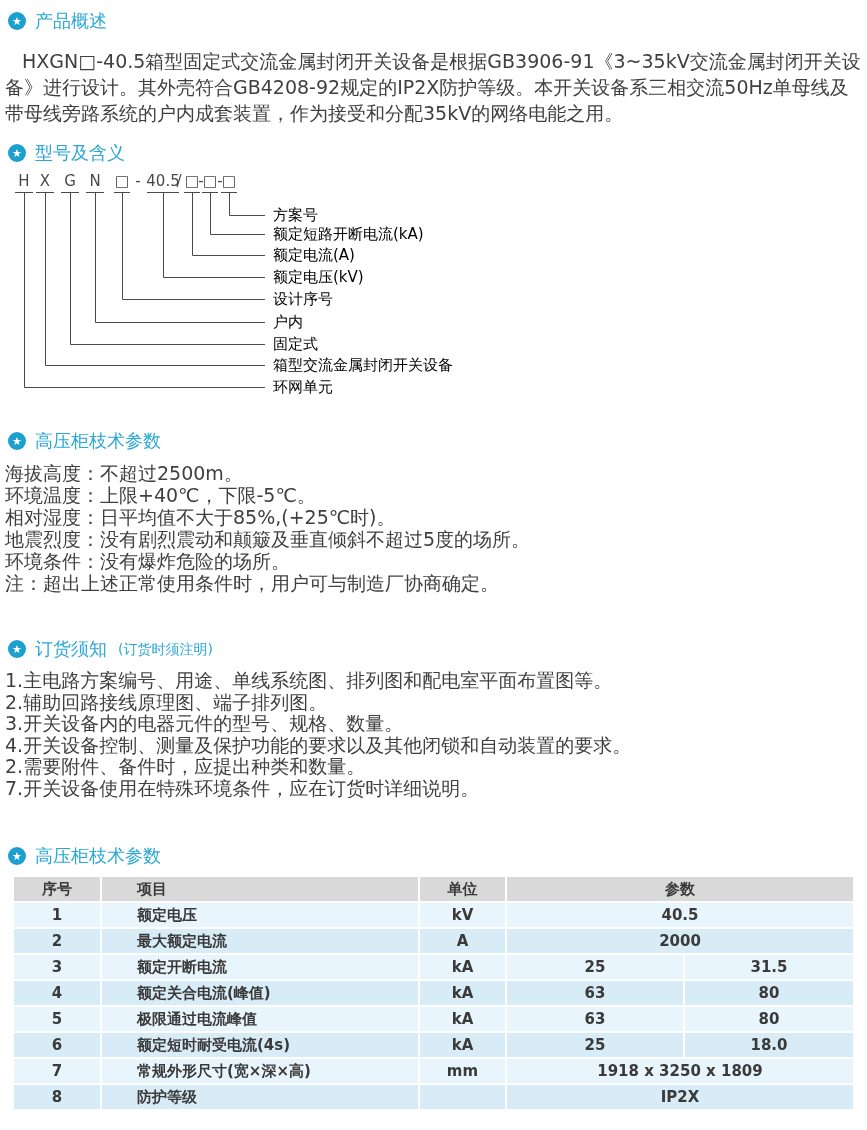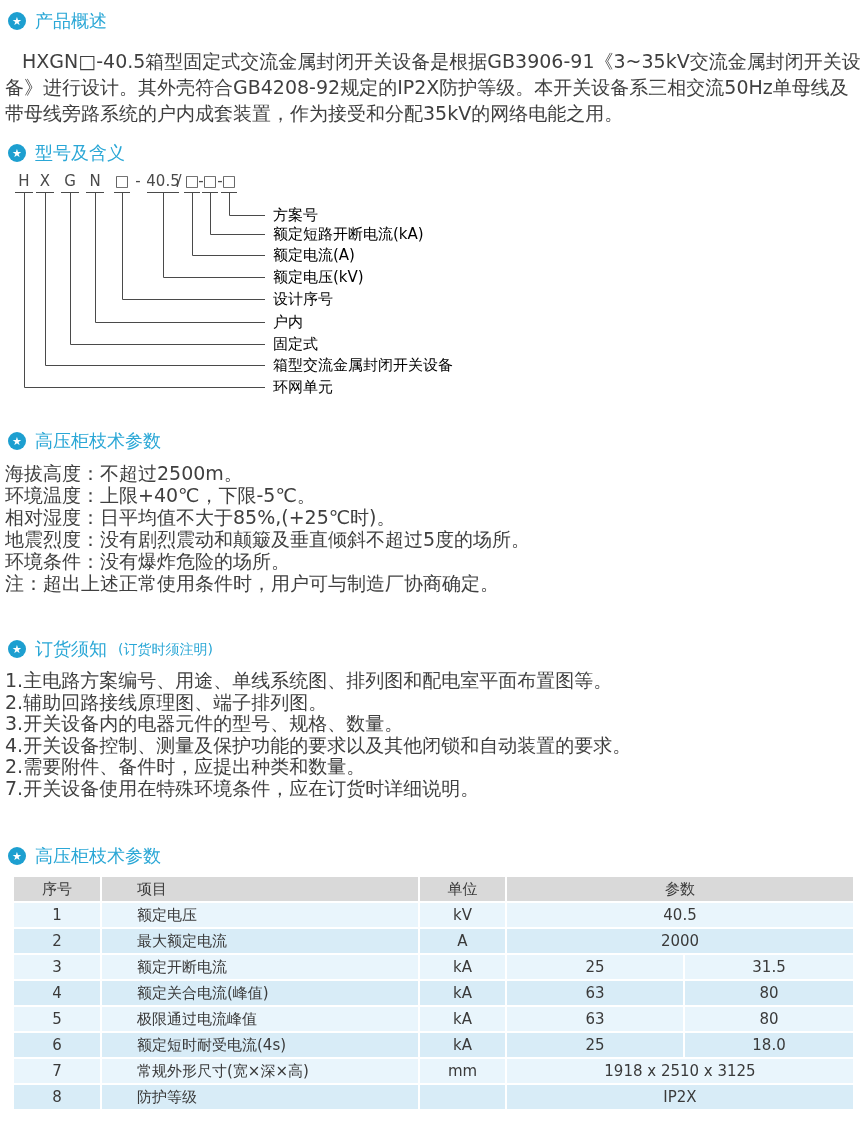--- a/index.html
+++ b/index.html
@@ -56,21 +56,21 @@
   table.params{
     border-collapse:separate;border-spacing:2px;
     table-layout:fixed;margin:8px 0 0 7px;
   }
   table.params col.c-no{width:86px;}
   table.params col.c-item{width:316px;}
   table.params col.c-unit{width:85px;}
   table.params col.c-p1{width:176px;}
   table.params col.c-p2{width:168px;}
   table.params th,table.params td{
-    height:24px;font-size:15px;font-weight:400;
+    height:24px;font-size:15px;font-weight:700;
     padding:0;vertical-align:middle;color:#3a3a3a;
   }
   table.params thead th{background:#d9d9d9;}
   table.params tbody tr.alt-a td{background:#e9f5fc;}
   table.params tbody tr.alt-b td{background:#d8ecf7;}
   .al-c{text-align:center;}
   .al-l{text-align:left;padding-left:35px !important;}
 </style>
 </head>
 <body>
@@ -244,21 +244,21 @@
           <td class="al-c">6</td>
           <td class="al-l">额定短时耐受电流(4s)</td>
           <td class="al-c">kA</td>
           <td class="al-c">25</td>
           <td class="al-c">18.0</td>
         </tr>
         <tr class="alt-a">
           <td class="al-c">7</td>
           <td class="al-l">常规外形尺寸(宽×深×高)</td>
           <td class="al-c">mm</td>
-          <td class="al-c" colspan="2">1918 x 2510 x 3125</td>
+          <td class="al-c" colspan="2">1918 x 3250 x 1809</td>
         </tr>
         <tr class="alt-b">
           <td class="al-c">8</td>
           <td class="al-l">防护等级</td>
           <td class="al-c"></td>
           <td class="al-c" colspan="2">IP2X</td>
         </tr>
 
       </tbody>
     </table>

